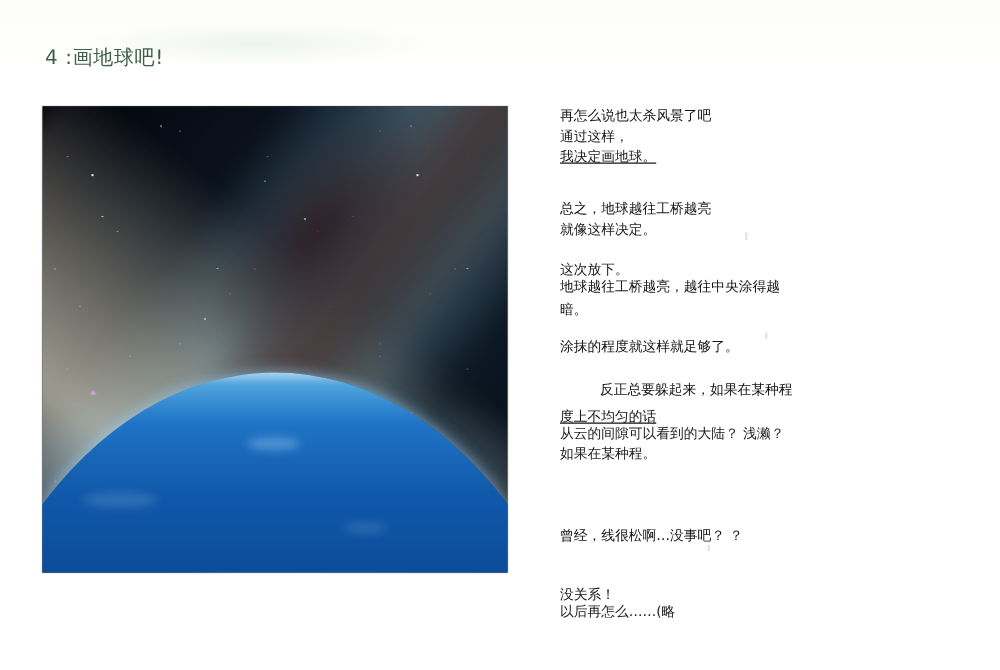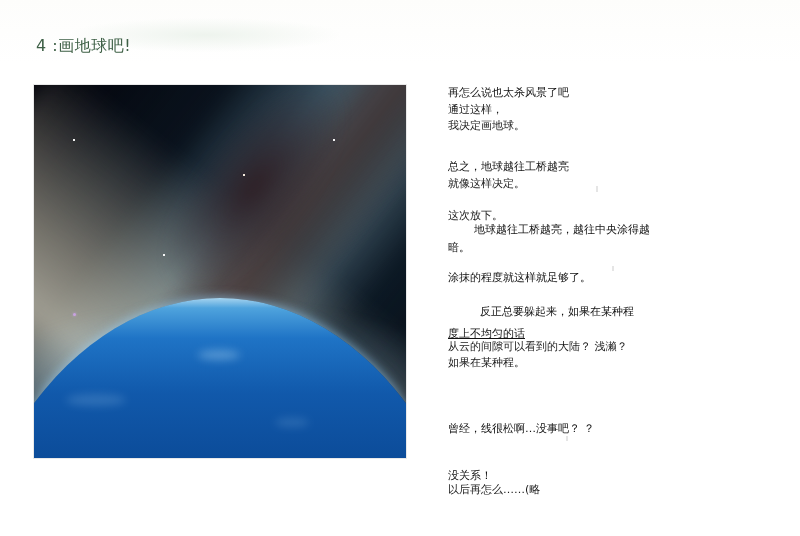--- a/index.html
+++ b/index.html
@@ -269,27 +269,27 @@
     <div class="earth">
       <div class="earth-cloud" style="left:46%;top:52px;width:42px;height:10px;"></div>
       <div class="earth-cloud" style="left:22%;top:96px;width:60px;height:12px;opacity:.5;"></div>
       <div class="earth-cloud" style="left:60%;top:120px;width:34px;height:9px;opacity:.45;"></div>
     </div>
   </div>
 
   <div id="text-col">
     <div class="tline" style="top:0px;">再怎么说也太杀风景了吧</div>
     <div class="tline ghost" style="top:17px;">通过这样，</div>
-    <div class="tline ghost" style="top:33px;">我决定画地球。</div>
+    <div class="tline ghost" style="top:33px;text-decoration:underline;">我决定画地球。</div>
 
     <div class="tline" style="top:74px;">总之，地球越往工桥越亮</div>
     <div class="tline ghost" style="top:91px;">就像这样决定。</div>
     <div class="tline ghost" style="top:123px;">这次放下。</div>
 
-    <div class="tline" style="top:137px;margin-left:26px;">地球越往工桥越亮，越往中央涂得越</div>
+    <div class="tline" style="top:137px;">地球越往工桥越亮，越往中央涂得越</div>
     <div class="tline" style="top:155px;">暗。</div>
 
     <div class="tline" style="top:185px;">涂抹的程度就这样就足够了。</div>
 
     <div class="tline" style="top:219px;margin-left:32px;">反正总要躲起来，如果在某种程</div>
     <div class="tline" style="top:241px;text-decoration:underline;">度上不均匀的话</div>
     <div class="tline ghost" style="top:254px;">从云的间隙可以看到的大陆？ 浅濑？</div>
     <div class="tline ghost" style="top:270px;">如果在某种程。</div>
 
     <div class="tline" style="top:336px;text-align:center;">曾经，线很松啊…没事吧？ ？</div>

